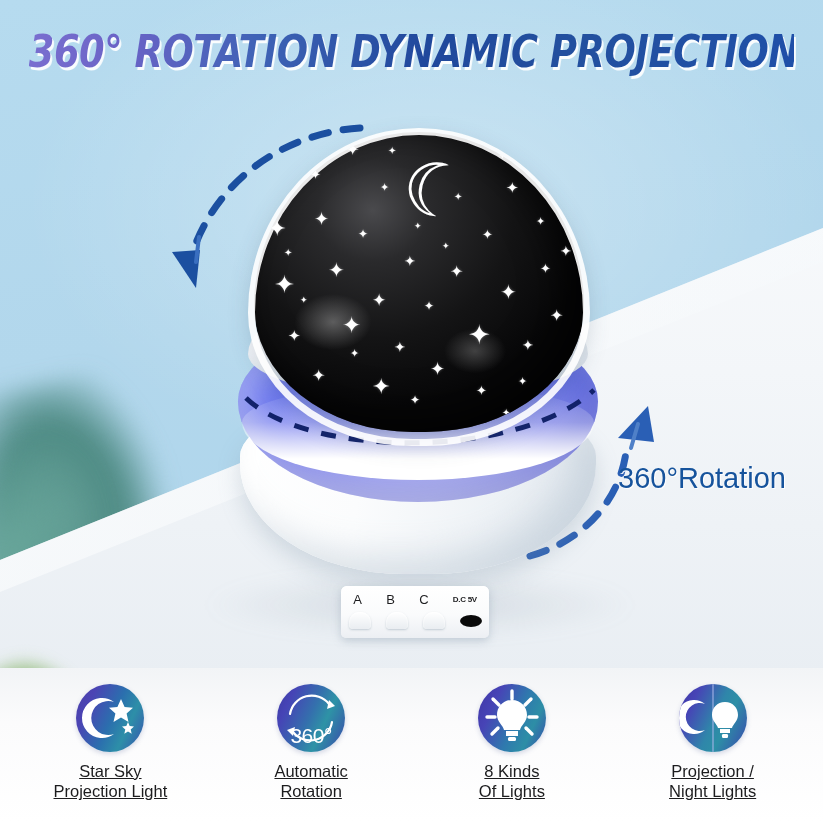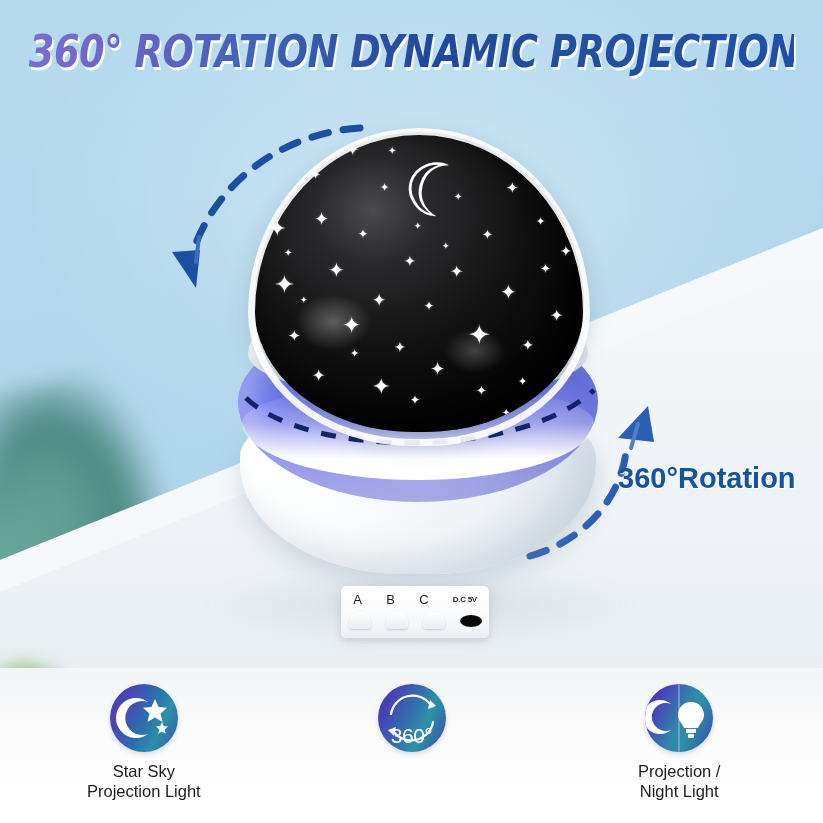--- a/index.html
+++ b/index.html
@@ -111,21 +111,21 @@
   .plabel.dc{font-size:8px;font-weight:bold;letter-spacing:-.3px;}
   .btnrow{position:absolute;left:0;top:26px;width:148px;display:flex;justify-content:space-around;align-items:center;}
   .pbtn{width:22px;height:17px;background:linear-gradient(180deg,#ffffff,#e9edf1);
         border-radius:10px 10px 4px 4px;box-shadow:inset 0 1px 2px rgba(255,255,255,.9),0 1px 2px rgba(150,165,180,.5);}
   .dcport{width:22px;height:12px;background:#0a0a0a;border-radius:50%;}
 
   
   .arcs{position:absolute;left:0;top:0;width:823px;height:676px;pointer-events:none;}
 
   
-  .rot-label{position:absolute;left:618px;top:462px;font-size:29px;font-weight:bold;color:#16539c;
+  .rot-label{position:absolute;left:618px;top:462px;font-size:29px;font-weight:normal;color:#16539c;
              white-space:nowrap;text-shadow:1px 1px 0 rgba(255,255,255,.9);}
 
   
   .features{position:absolute;left:0;top:668px;width:823px;height:155px;
             background:linear-gradient(180deg,#f2f4f6 0%,#fbfbfc 35%,#ffffff 100%);
             display:flex;align-items:flex-start;justify-content:space-between;
             padding:16px 10px 0 10px;box-sizing:border-box;overflow:hidden;}
   .leaf{position:absolute;left:-52px;top:660px;width:150px;height:175px;
         background:radial-gradient(ellipse 58% 62% at 58% 46%, #6aa832 0%, #5b9a2c 45%, rgba(91,154,44,0) 76%);
         filter:blur(7px);transform:rotate(-18deg);pointer-events:none;}
@@ -137,21 +137,21 @@
   .feat-icon{width:68px;height:68px;border-radius:50%;
              display:flex;align-items:center;justify-content:center;position:relative;overflow:hidden;
              box-shadow:0 2px 5px rgba(70,80,140,.22);}
   .g1{background:linear-gradient(115deg,#4a3fa8 0%,#4b44b4 22%,#2b6fae 52%,#2d8fa8 72%,#3a4fb0 100%);}
   .g2{background:linear-gradient(115deg,#3b3aa2 0%,#4644b6 20%,#3470ad 48%,#2e93a6 66%,#3a46ab 100%);}
   .g3{background:linear-gradient(115deg,#3c35a4 0%,#4541b4 30%,#3a53b4 70%,#3b42ad 100%);}
   .g4{background:linear-gradient(115deg,#4035a6 0%,#4744b6 25%,#2f79ae 55%,#2d8ea6 75%,#3948ad 100%);}
   .g5{background:linear-gradient(115deg,#3d36a5 0%,#4744b6 22%,#2f86aa 52%,#2d8fa6 66%,#3a47ae 100%);}
   .g6{background:linear-gradient(115deg,#3c35a4 0%,#4644b5 20%,#2f8aa8 50%,#2f93a6 62%,#3a47ae 100%);}
   .feat-label{margin-top:9px;text-align:center;font-size:16.5px;color:#1c1c1e;line-height:1.22;}
-  .feat-label span{display:block;}
+  .feat-label span{display:block;text-decoration:underline;}
 
   .abc{color:#fff;font-size:22px;letter-spacing:.5px;}
   .n360{color:#fff;font-size:21px;font-weight:500;letter-spacing:-.5px;margin-top:36px;}
 </style>
 </head>
 <body>
 
 <div id="stage">
 
   <div class="scene">
@@ -283,35 +283,61 @@
     <div class="feat">
       <div class="feat-icon g2">
         <svg viewBox="0 0 68 68" width="68" height="68" style="position:absolute;left:0;top:0;">
           <path d="M13 30 A22 22 0 0 1 52 20" fill="none" stroke="#fff" stroke-width="2.2" stroke-linecap="round"></path>
           <polygon fill="#fff" points="52,16 58,22 50,25"></polygon>
           <path d="M55 38 A22 22 0 0 1 16 48" fill="none" stroke="#fff" stroke-width="2.2" stroke-linecap="round"></path>
           <polygon fill="#fff" points="16,52 10,46 18,43"></polygon>
         </svg>
         <span class="n360">360°</span>
       </div>
-    </div>
-
-
+      <div class="feat-label">
+        <span>Automatic</span>
+        <span>Rotation</span>
+      </div>
+    </div>
+
+
+    <div class="feat">
+      <div class="feat-icon g4">
+        <svg viewBox="0 0 68 68" width="68" height="68">
+          <g stroke="#fff" stroke-width="3.4" stroke-linecap="round">
+            <line x1="34" y1="7" x2="34" y2="15"></line>
+            <line x1="15" y1="15" x2="21" y2="21"></line>
+            <line x1="53" y1="15" x2="47" y2="21"></line>
+            <line x1="9" y1="33" x2="17" y2="33"></line>
+            <line x1="59" y1="33" x2="51" y2="33"></line>
+            <line x1="14" y1="50" x2="20" y2="44"></line>
+            <line x1="54" y1="50" x2="48" y2="44"></line>
+          </g>
+          <path d="M34 16 C25 16 19 23 19 31 C19 38 25 41 26 46 L42 46 C43 41 49 38 49 31 C49 23 43 16 34 16 Z" fill="#fff"></path>
+          <rect x="28" y="47" width="12" height="5" fill="#fff"></rect>
+          <rect x="30" y="53" width="8" height="4" rx="1.5" fill="#fff"></rect>
+        </svg>
+      </div>
+      <div class="feat-label">
+        <span>8 Kinds</span>
+        <span>Of Lights</span>
+      </div>
+    </div>
 
     <div class="feat">
       <div class="feat-icon g5">
         <svg viewBox="0 0 68 68" width="68" height="68">
           <line x1="34" y1="0" x2="34" y2="68" stroke="#aab6e8" stroke-width="1.4" opacity=".75"></line>
           <path d="M26 20 A14 14 0 1 0 26 46 A17 17 0 1 1 26 20 Z" fill="#fff"></path>
           <path d="M46 18 C38 18 33 24 33 31 C33 37 38 40 39 44 L53 44 C54 40 59 37 59 31 C59 24 54 18 46 18 Z" fill="#fff"></path>
           <rect x="41" y="45" width="10" height="4" fill="#fff"></rect>
           <rect x="43" y="50" width="6" height="4" rx="1.2" fill="#fff"></rect>
         </svg>
       </div>
       <div class="feat-label">
         <span>Projection /</span>
-        <span>Night Light</span>
+        <span>Night Lights</span>
       </div>
     </div>
 
 
   </div>
 </div>
 
 </body></html>

